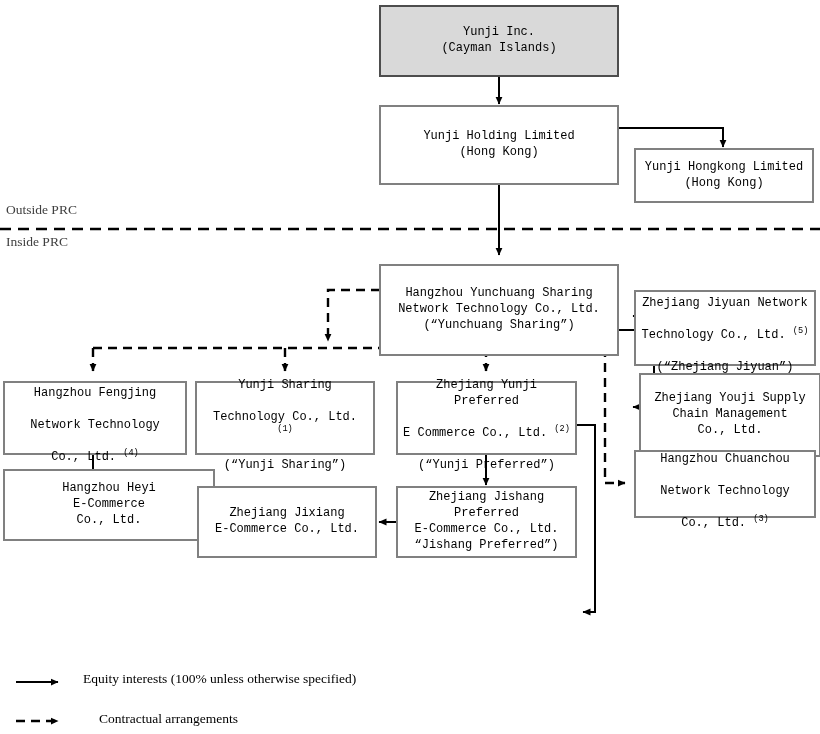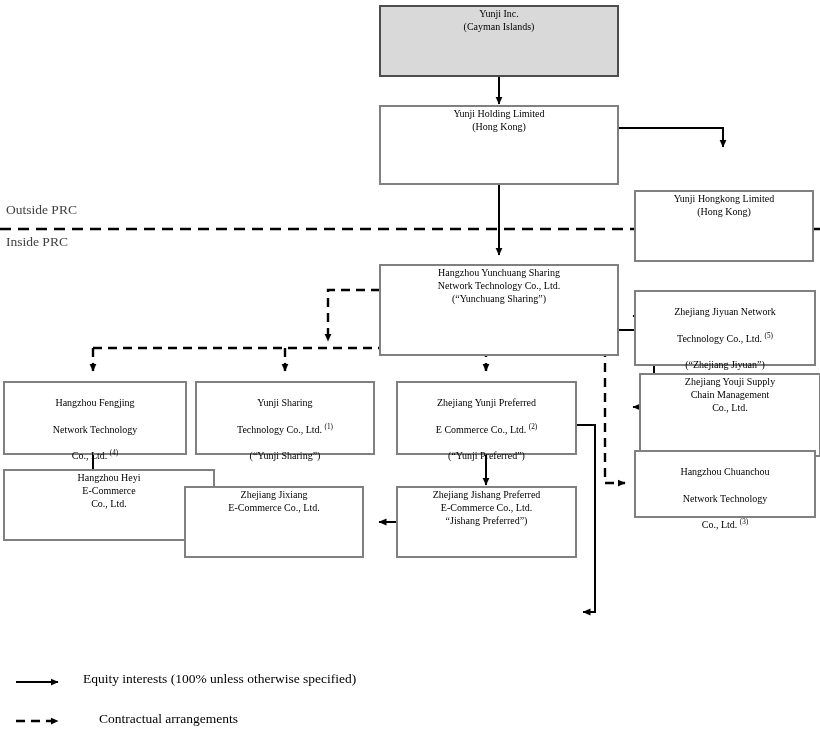--- a/index.html
+++ b/index.html
@@ -23,27 +23,28 @@
     width: 820px;
     height: 734px;
     pointer-events: none;
   }
   .node {
     position: absolute;
     box-sizing: border-box;
     border: 2px solid #808080;
     background: #ffffff;
     display: flex;
-    align-items: flex-start;
+    align-items: center;
     justify-content: center;
     text-align: center;
-    font-size: 10px;
+    font-size: 12px;
     line-height: 1.32;
     color: #000000;
     z-index: 2;
+    font-family: Liberation Mono, monospace;
   }
   .node.shaded {
     background: #d9d9d9;
     border: 2px solid #4d4d4d;
   }
   .node .node-label {
     display: block;
     padding: 0 5px;
     white-space: pre-line;
   }
@@ -121,21 +122,21 @@
   <div class="node shaded" style="left:379px; top:5px; width:240px; height:72px;">
     <span class="node-label">Yunji Inc.
 (Cayman Islands)</span>
   </div>
 
   <div class="node" style="left:379px; top:105px; width:240px; height:80px;">
     <span class="node-label">Yunji Holding Limited
 (Hong Kong)</span>
   </div>
 
-  <div class="node" style="left:634px; top:148px; width:180px; height:72px;margin-top:42px;">
+  <div class="node" style="left:634px; top:148px; width:180px; height:55px;">
     <span class="node-label">Yunji Hongkong Limited
 (Hong Kong)</span>
   </div>
 
   <div class="node" style="left:379px; top:264px; width:240px; height:92px;">
     <span class="node-label">Hangzhou Yunchuang Sharing
 Network Technology Co., Ltd.
 (“Yunchuang Sharing”)</span>
   </div>
 
@@ -184,21 +185,21 @@
       <span>(“Yunji Preferred”)</span>
     </span>
   </div>
 
   <div class="node" style="left:3px; top:469px; width:212px; height:72px;">
     <span class="node-label">Hangzhou Heyi
 E-Commerce
 Co., Ltd.</span>
   </div>
 
-  <div class="node" style="left:184px; top:486px; width:180px; height:72px;">
+  <div class="node" style="left:197px; top:486px; width:180px; height:72px;">
     <span class="node-label">Zhejiang Jixiang
 E-Commerce Co., Ltd.</span>
   </div>
 
   <div class="node" style="left:396px; top:486px; width:181px; height:72px;">
     <span class="node-label">Zhejiang Jishang Preferred
 E-Commerce Co., Ltd.
 “Jishang Preferred”)</span>
   </div>
 

